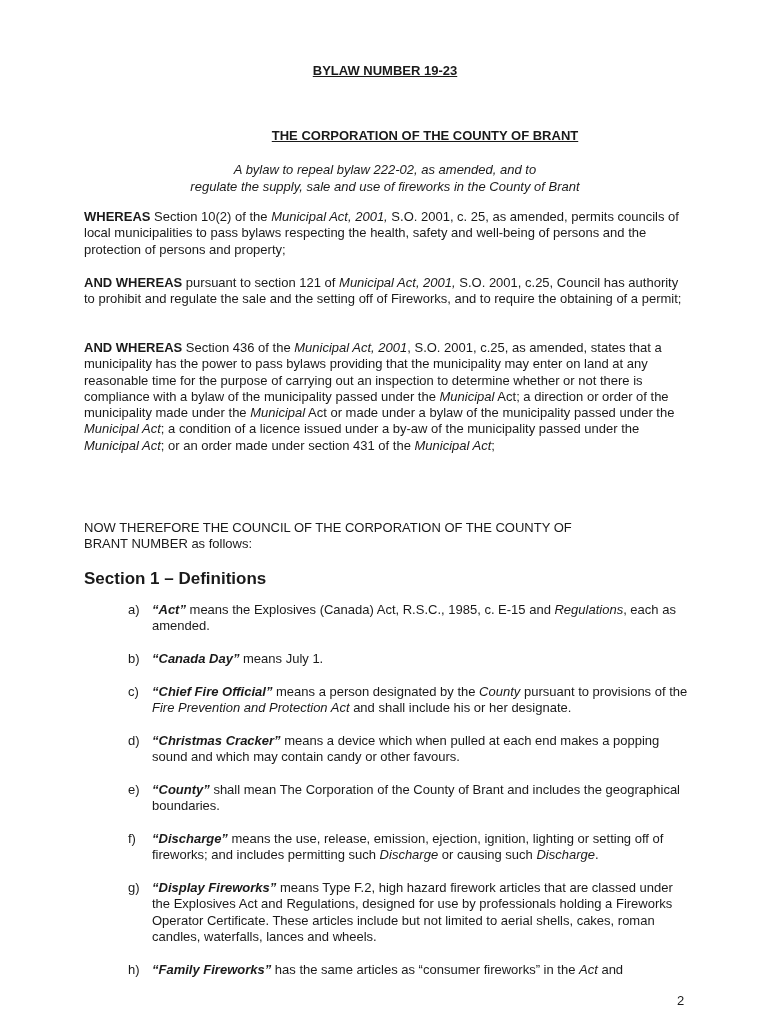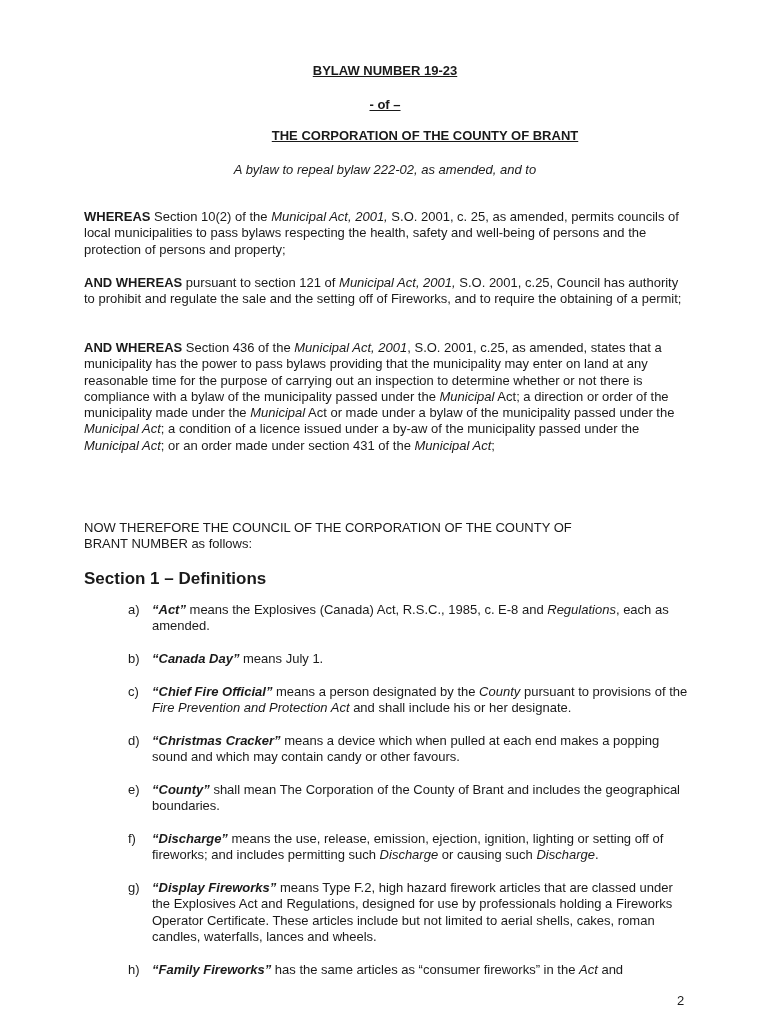--- a/index.html
+++ b/index.html
@@ -19,41 +19,41 @@
   .i { font-style: italic; }
   .bi { font-weight: bold; font-style: italic; }
   .page-number { position: absolute; left: 677px; top: 993px; font-size: 13px; }
 </style>
 </head>
 <body>
 
 <div class="page">
 
   <div class="title" style="top:63px;">BYLAW NUMBER 19-23</div>
-  <div class="title" style="top:97px;">- of –</div>
   <div class="title" style="top:128px;padding-left:40px;">THE CORPORATION OF THE COUNTY OF BRANT</div>
 
   <div class="subtitle" style="top:161px;">
     <div>A bylaw to repeal bylaw 222-02, as amended, and to</div>
+    <div>regulate the supply, sale and use of fireworks in the County of Brant</div>
   </div>
 
   <div class="para" style="top:209px;"><span class="b">WHEREAS</span><span> Section 10(2) of the </span><span class="i">Municipal Act, 2001,</span><span> S.O. 2001, c. 25, as amended, permits councils of local municipalities to pass bylaws respecting the health, safety and well-being of persons and the protection of persons and property;</span></div>
   <div class="para" style="top:275px;"><span class="b">AND WHEREAS</span><span> pursuant to section 121 of </span><span class="i">Municipal Act, 2001,</span><span> S.O. 2001, c.25, Council has authority to prohibit and regulate the sale and the setting off of Fireworks, and to require the obtaining of a permit;</span></div>
   <div class="para" style="top:340px;"><span class="b">AND WHEREAS</span><span> Section 436 of the </span><span class="i">Municipal Act, 2001</span><span>, S.O. 2001, c.25, as amended, states that a municipality has the power to pass bylaws providing that the municipality may enter on land at any reasonable time for the purpose of carrying out an inspection to determine whether or not there is compliance with a bylaw of the municipality passed under the </span><span class="i">Municipal</span><span> Act; a direction or order of the municipality made under the </span><span class="i">Municipal</span><span> Act or made under a bylaw of the municipality passed under the </span><span class="i">Municipal Act</span><span>; a condition of a licence issued under a by-aw of the municipality passed under the </span><span class="i">Municipal Act</span><span>; or an order made under section 431 of the </span><span class="i">Municipal Act</span><span>;</span></div>
 
   <div class="para" style="top:520px;">
     <div>NOW THEREFORE THE COUNCIL OF THE CORPORATION OF THE COUNTY OF</div>
     <div>BRANT NUMBER as follows:</div>
   </div>
 
   <div class="section-heading" style="top:569px;">Section 1 – Definitions</div>
 
   <div class="def" style="top:602px;">
     <span class="marker">a)</span>
-    <span class="body"><span class="bi">“Act”</span><span> means the Explosives (Canada) Act, R.S.C., 1985, c. E-8 and </span><span class="i">Regulations</span><span>, each as amended.</span></span>
+    <span class="body"><span class="bi">“Act”</span><span> means the Explosives (Canada) Act, R.S.C., 1985, c. E-15 and </span><span class="i">Regulations</span><span>, each as amended.</span></span>
   </div>
   <div class="def" style="top:651px;">
     <span class="marker">b)</span>
     <span class="body"><span class="bi">“Canada Day”</span><span> means July 1.</span></span>
   </div>
   <div class="def" style="top:684px;">
     <span class="marker">c)</span>
     <span class="body"><span class="bi">“Chief Fire Official”</span><span> means a person designated by the </span><span class="i">County</span><span> pursuant to provisions of the </span><span class="i">Fire Prevention and Protection Act</span><span> and shall include his or her designate.</span></span>
   </div>
   <div class="def" style="top:733px;">

